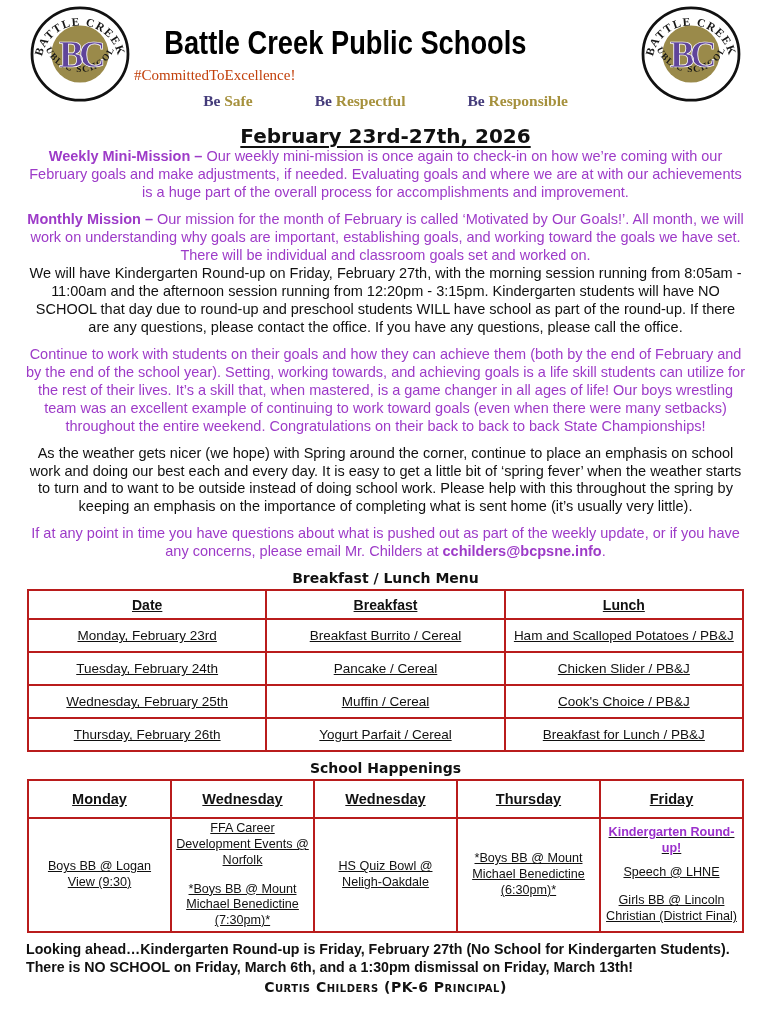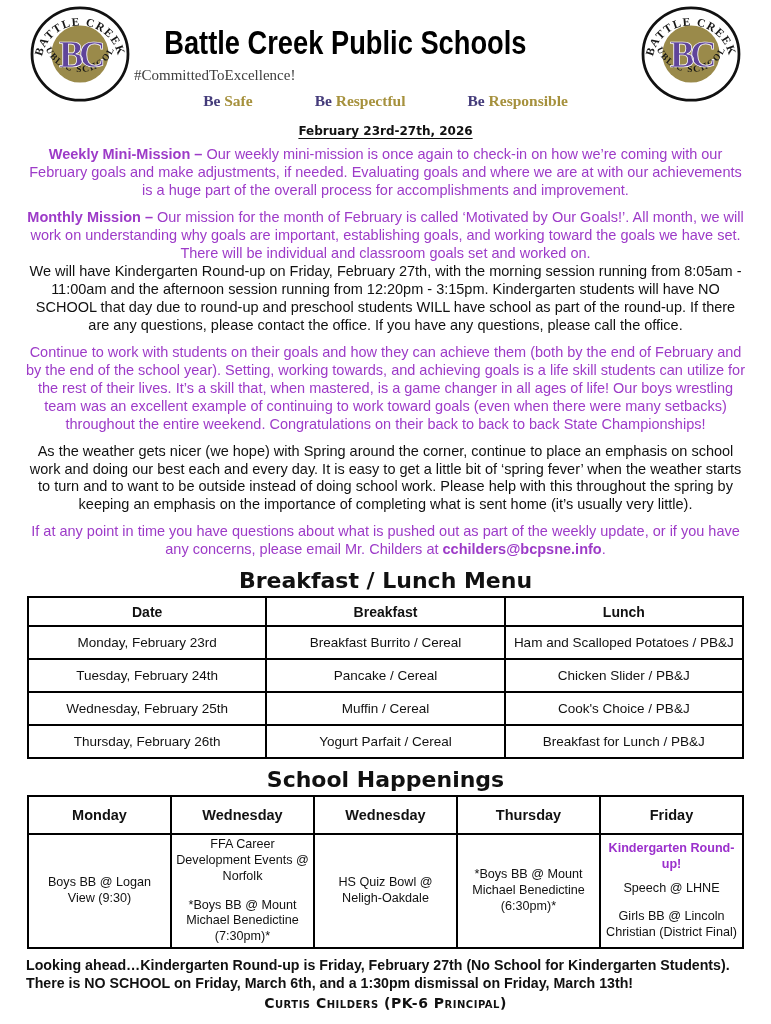--- a/index.html
+++ b/index.html
@@ -16,42 +16,42 @@
 
   
   .header{ display:flex; align-items:flex-start; justify-content:space-between; }
   .logo{ width:108px; height:96px; flex:0 0 auto; }
   .header-center{ flex:1 1 auto; text-align:left; padding-top:18px; }
   .school-title{
     font-family:"Liberation Sans", sans-serif; font-weight:900; font-size:31px;
     letter-spacing:0px; transform:scale(0.88,1.08); transform-origin:center top;
     color:#000; white-space:nowrap;
   }
-  .hashtag{ font-family:cursive; font-size:15px; margin-top:7px; color:#404040; }
+  .hashtag{ font-family:cursive; font-size:15px; margin-top:7px; color:#c2410c; }
   .values-row{ display:flex; justify-content:center; gap:62px; margin-top:8px; font-family:cursive; font-size:15.5px; }
   .values-row .be{ color:var(--be-color); font-weight:bold; }
   .values-row .word{ color:var(--gold-word); font-weight:bold; }
   .logo-arc-text{ font-family:"Liberation Serif", serif; font-weight:bold; letter-spacing:1.5px; fill:#161616; }
   .logo-bc{ font-family:"Liberation Serif", serif; font-weight:bold; fill:var(--logo-purple); stroke:#ffffff; stroke-width:0.8; letter-spacing:-5px; }
 
   
   .marker{ font-family:"DejaVu Sans", sans-serif; font-weight:800; text-align:center; }
-  .date-heading{ font-size:12px; margin:14px 0 8px; }
+  .date-heading{ font-size:20px; margin:14px 0 0; }
   .date-heading span{ text-decoration:underline; text-underline-offset:3px; }
-  .section-heading{ font-size:22px; margin:8px 0 2px; }
+  .section-heading{ font-size:14px; margin:8px 0 2px; }
 
   
   p.body-par{ text-align:center; font-size:14.5px; line-height:1.24; margin-bottom:9px; }
   p.tight{ margin-bottom:0; }
   .purple{ color:var(--purple); }
   .lead{ font-weight:bold; }
 
   
   table{ border-collapse:collapse; margin:3px auto 0; width:717px; table-layout:fixed; }
-  th, td{ border:2px solid #000000; text-align:center; vertical-align:middle; padding:2px 4px; }
+  th, td{ border:2px solid #b91c1c; text-align:center; vertical-align:middle; padding:2px 4px;text-decoration:underline; }
   th{ font-size:14px; }
   .menu-table th{ height:29px; }
   .menu-table td{ height:33px; font-size:13.5px; }
   .hap-table th{ height:38px; font-size:14.5px; }
   .hap-table td{ height:88px; font-size:12.6px; line-height:1.25; }
   .hap-table .event + .event{ margin-top:13px; }
   .hap-highlight{ color:var(--highlight-purple); font-weight:bold; margin-bottom:8px; }
   .hap-table .after-highlight{ margin-top:0; }
   .hap-table .gap{ margin-top:13px; }
 

